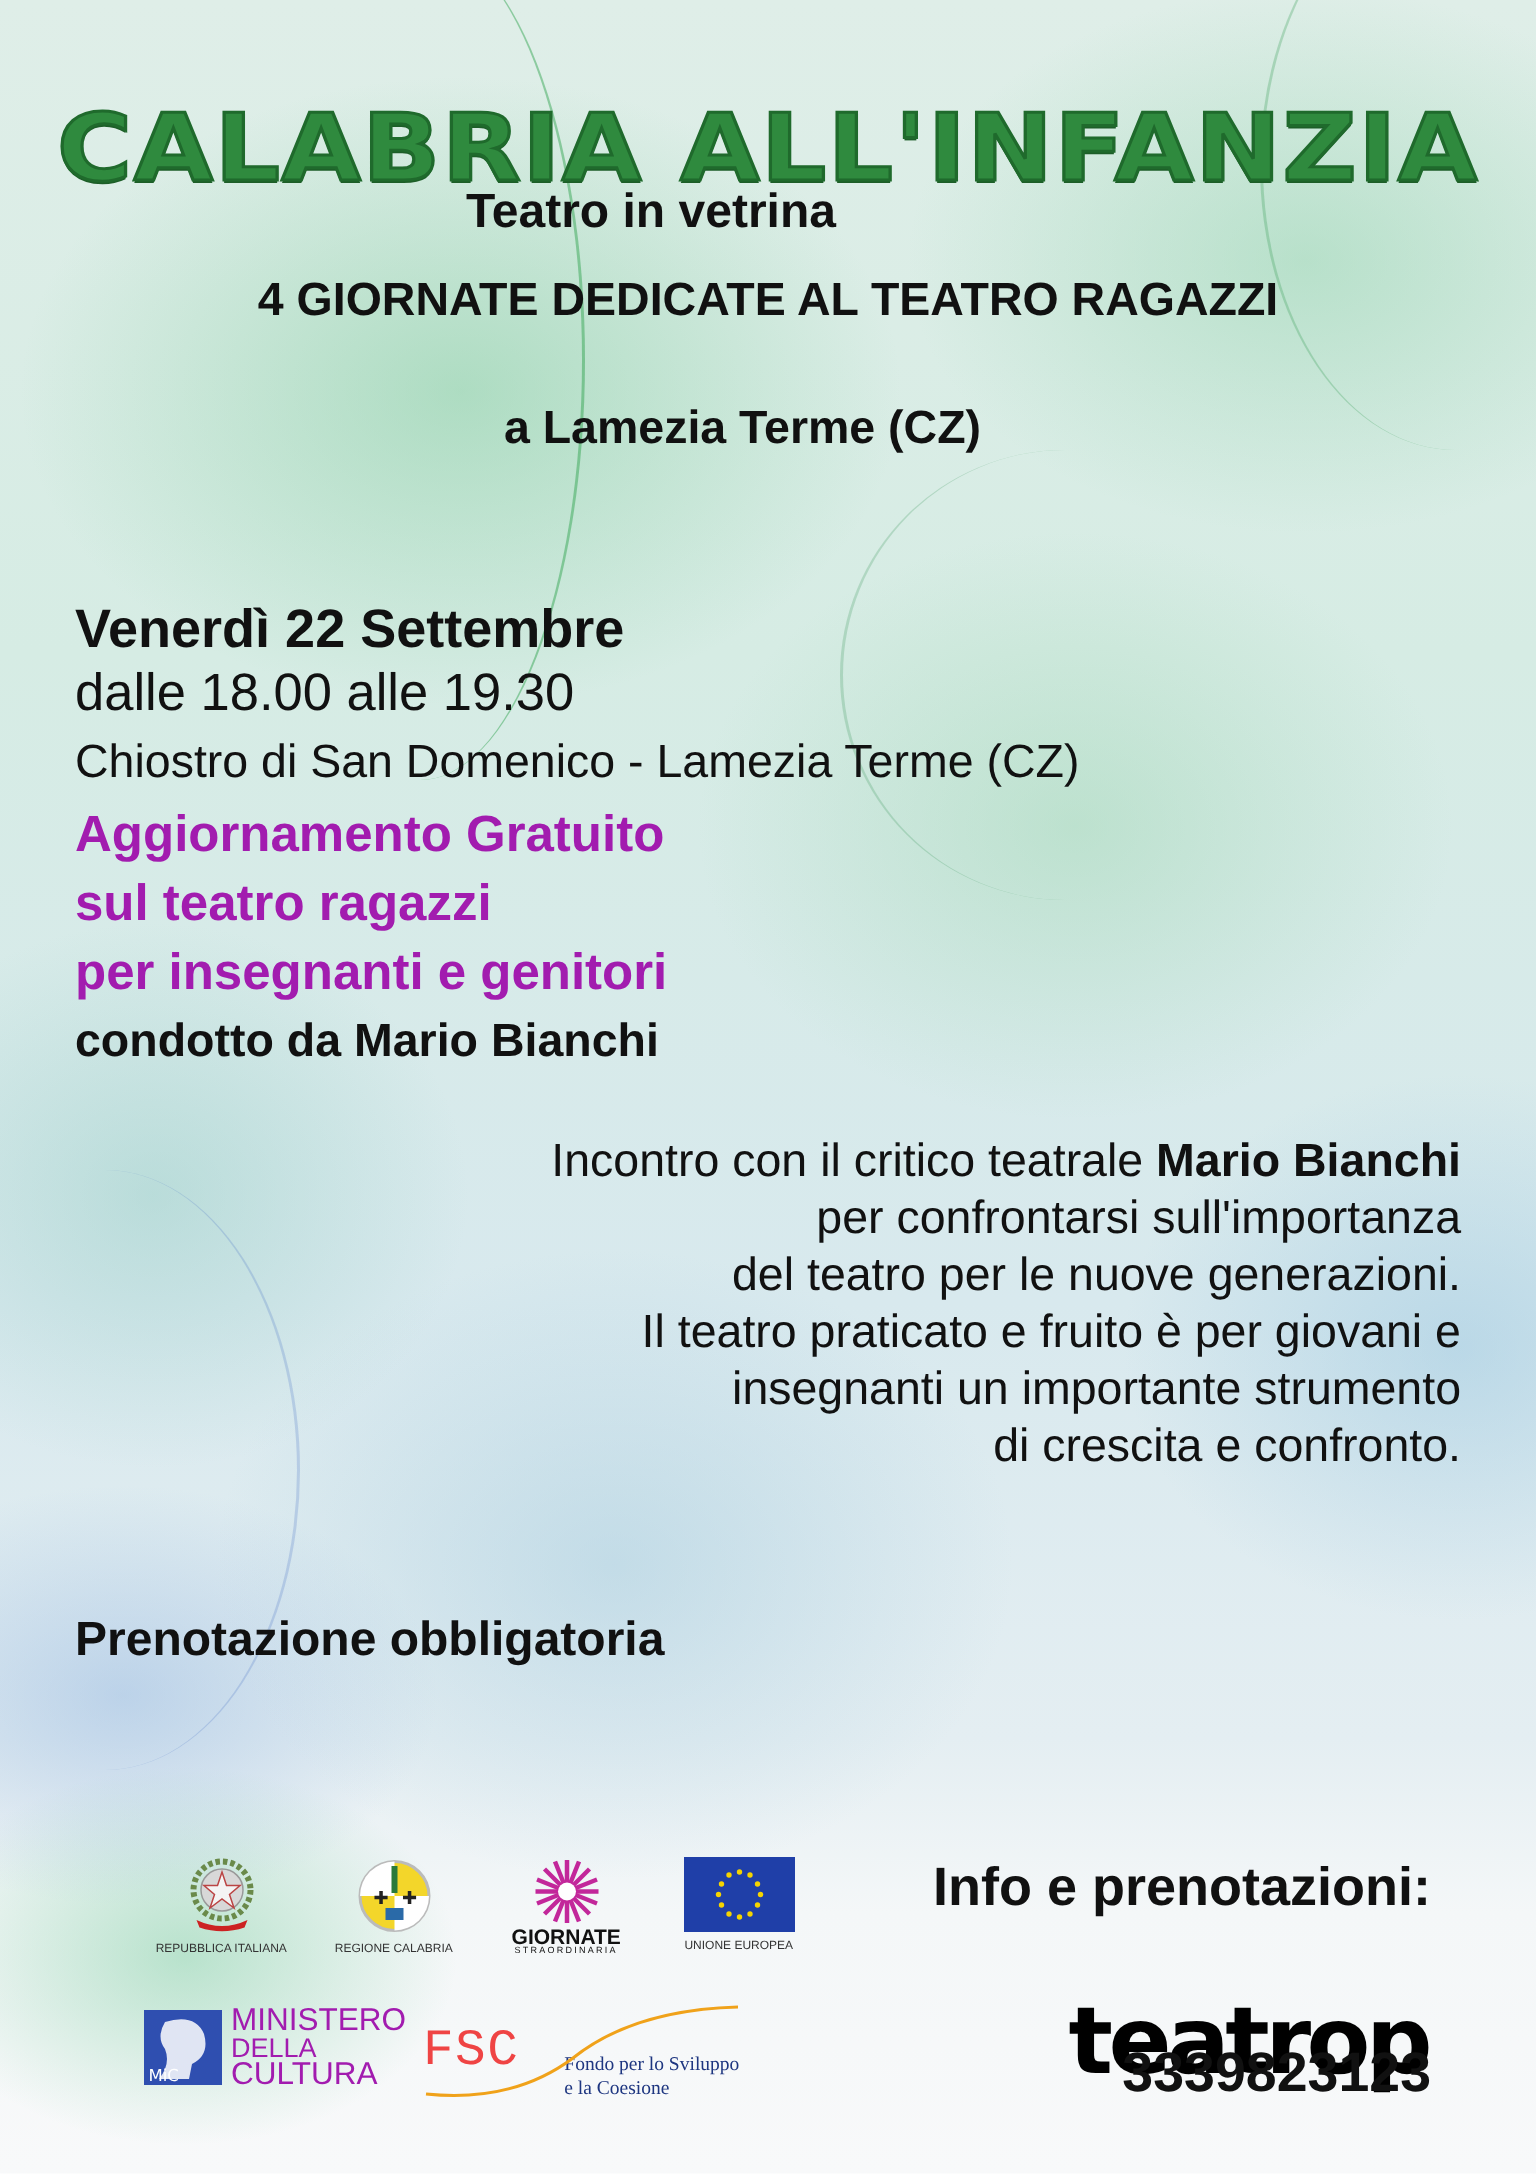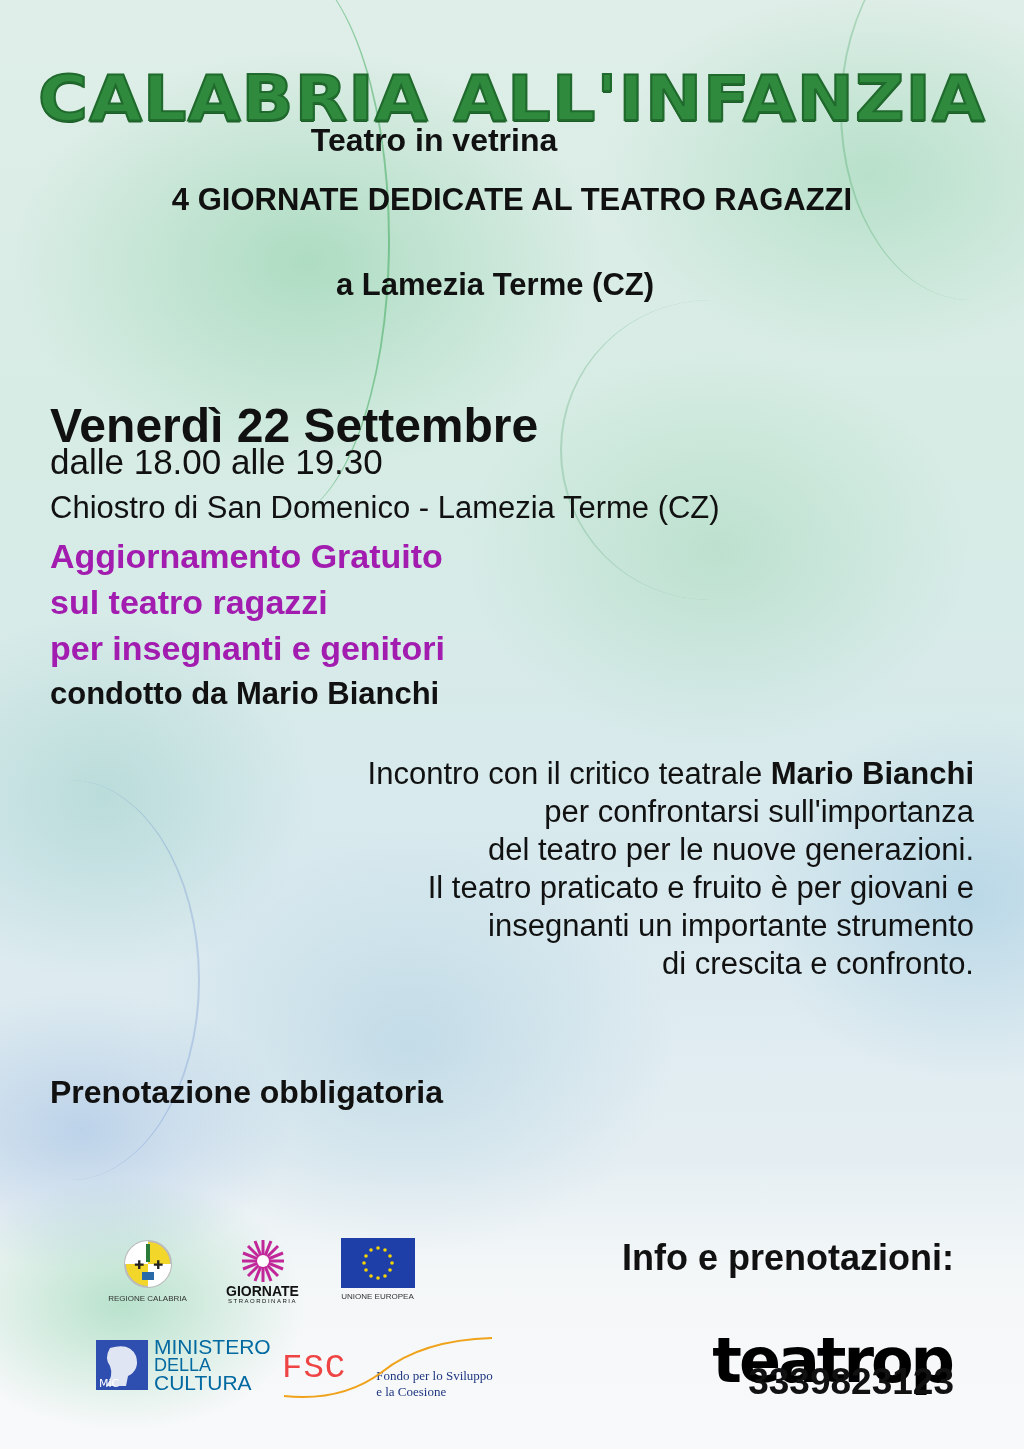--- a/index.html
+++ b/index.html
@@ -27,41 +27,41 @@
     font-family: "DejaVu Sans", sans-serif; font-weight: bold;
     font-size: 62px; letter-spacing: 1px; color: #2f8a3e;
     -webkit-text-stroke: 2px #1f6a2c;
     text-shadow: 0 2px 0 #1d5e28;
     transform: scaleX(1.1);
   }
   .subtitle { left: 0; width: 868px; top: 122px; text-align: center; font-weight: bold; font-size: 32px; }
   .dates { left: 0; width: 1024px; top: 184px; text-align: center; font-weight: bold; font-size: 31px; line-height: 32px; }
   .place { left: 0; width: 990px; top: 267px; text-align: center; font-weight: bold; font-size: 31px; }
 
-  .day { left: 50px; top: 398px; font-weight: bold; font-size: 48px; }
+  .day { left: 50px; top: 398px; font-weight: bold; font-size: 36px; }
   .hours { left: 50px; top: 442px; font-size: 35px; }
   .venue { left: 50px; top: 490px; font-size: 31px; }
   .green-block { left: 50px; top: 533px; font-weight: bold; font-size: 34px; color: #a21caf; line-height: 46px; }
   .conductor { left: 50px; top: 676px; font-weight: bold; font-size: 31px; }
 
   .desc { right: 50px; top: 755px; text-align: right; font-size: 31px; line-height: 38px; margin-left: 36px; }
   .desc b { font-weight: bold; }
 
   .booking { left: 50px; top: 1074px; font-weight: bold; font-size: 32px; }
 
   .logos-row { left: 90px; top: 1238px; display: flex; gap: 0; }
   .logo { width: 115px; display: flex; flex-direction: column; align-items: center; }
   .logo-caption { font-size: 8px; color: #333; margin-top: 4px; letter-spacing: 0; }
 
   .info-label { right: 70px; top: 1237px; font-weight: bold; font-size: 36px; }
   .brand { right: 72px; top: 1324px; font-family: "DejaVu Sans", sans-serif; font-weight: bold; font-size: 62px; color: #000000; letter-spacing: -3px; }
   .phone { right: 70px; top: 1361px; font-weight: bold; font-size: 37px; }
 
   .mic { left: 96px; top: 1338px; display: flex; align-items: center; gap: 6px; }
-  .mic-text { color: #0369a1; font-size: 18px; line-height: 18px; }
+  .mic-text { color: #a21caf; font-size: 18px; line-height: 18px; }
   .mic-text .big { font-size: 21px; }
   .fsc { left: 282px; top: 1336px; display: flex; align-items: center; }
   .fsc-mark { font-family: Liberation Mono, monospace; font-size: 34px; color: #ef4444; letter-spacing: 1px; }
   .fsc-text { font-family: "Liberation Serif", serif; font-size: 13px; color: #1e3680; line-height: 16px; margin-left: 30px; margin-top: 32px; }
 </style>
 </head>
 <body>
 
 <div class="vein" style="left:170px;top:-40px;width:220px;height:560px;border-right:2px solid rgba(40,160,70,0.45);"></div>
 <div class="vein" style="left:560px;top:300px;width:300px;height:300px;border-left:2px solid rgba(60,150,90,0.25);"></div>
@@ -90,20 +90,29 @@
   <div>per confrontarsi sull'importanza</div>
   <div>del teatro per le nuove generazioni.</div>
   <div>Il teatro praticato e fruito è per giovani e</div>
   <div>insegnanti un importante strumento</div>
   <div>di crescita e confronto.</div>
 </div>
 
 <div class="abs booking">Prenotazione obbligatoria</div>
 
 <div class="abs logos-row">
+  <div class="logo">
+    <svg width="46" height="52" viewBox="0 0 46 52">
+      <circle cx="23" cy="22" r="19" fill="none" stroke="#6a8a4a" stroke-width="4" stroke-dasharray="3 2"></circle>
+      <circle cx="23" cy="22" r="14" fill="#d8d8d8" stroke="#999" stroke-width="1"></circle>
+      <polygon points="23,10 26,19 35,19 28,25 31,34 23,28 15,34 18,25 11,19 20,19" fill="#f4f4f4" stroke="#b44" stroke-width="1"></polygon>
+      <path d="M6 42 Q23 50 40 42 L38 47 Q23 52 8 47 Z" fill="#c22"></path>
+    </svg>
+    <div class="logo-caption">REPUBBLICA ITALIANA</div>
+  </div>
   <div class="logo">
     <svg width="50" height="52" viewBox="0 0 50 52">
       <circle cx="25" cy="26" r="23" fill="#f3d62a" stroke="#bbb" stroke-width="2"></circle>
       <path d="M2 26 L25 26 L25 3 A23 23 0 0 0 2 26 Z" fill="#fff"></path>
       <path d="M48 26 L25 26 L25 49 A23 23 0 0 0 48 26 Z" fill="#fff"></path>
       <rect x="23" y="6" width="4" height="18" fill="#2a7a3a"></rect>
       <text x="11" y="31" font-size="12" fill="#222">✚</text>
       <text x="30" y="31" font-size="12" fill="#222">✚</text>
       <rect x="19" y="34" width="12" height="8" fill="#2a6aa8"></rect>
     </svg>

